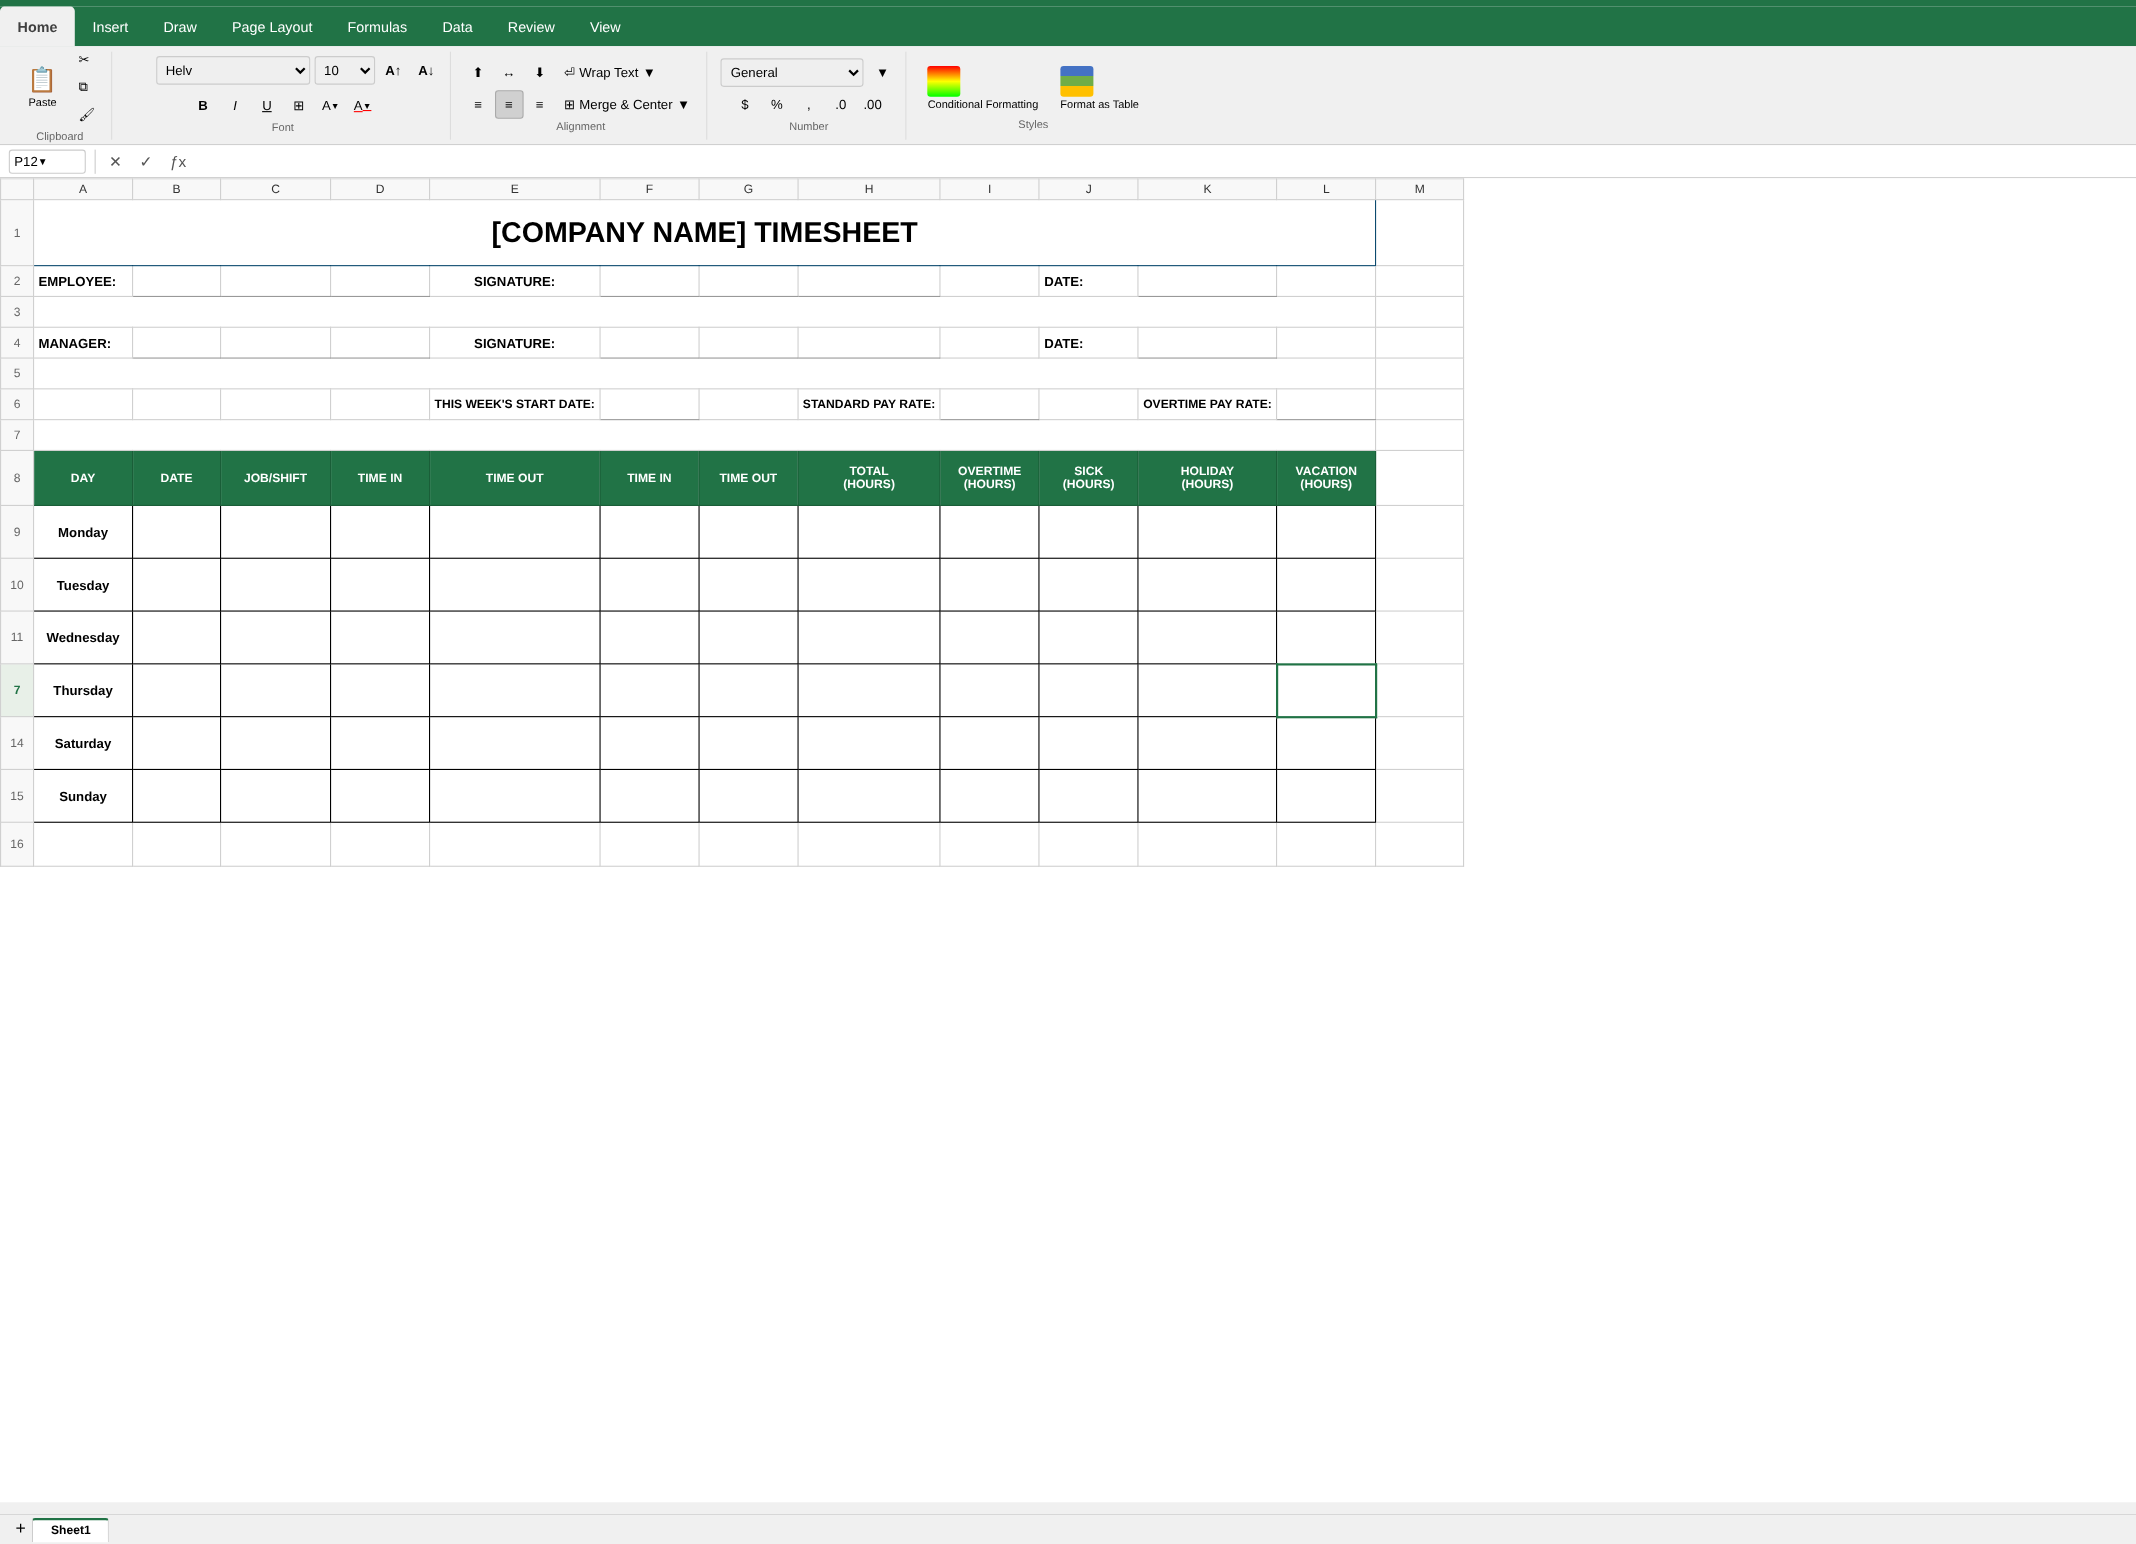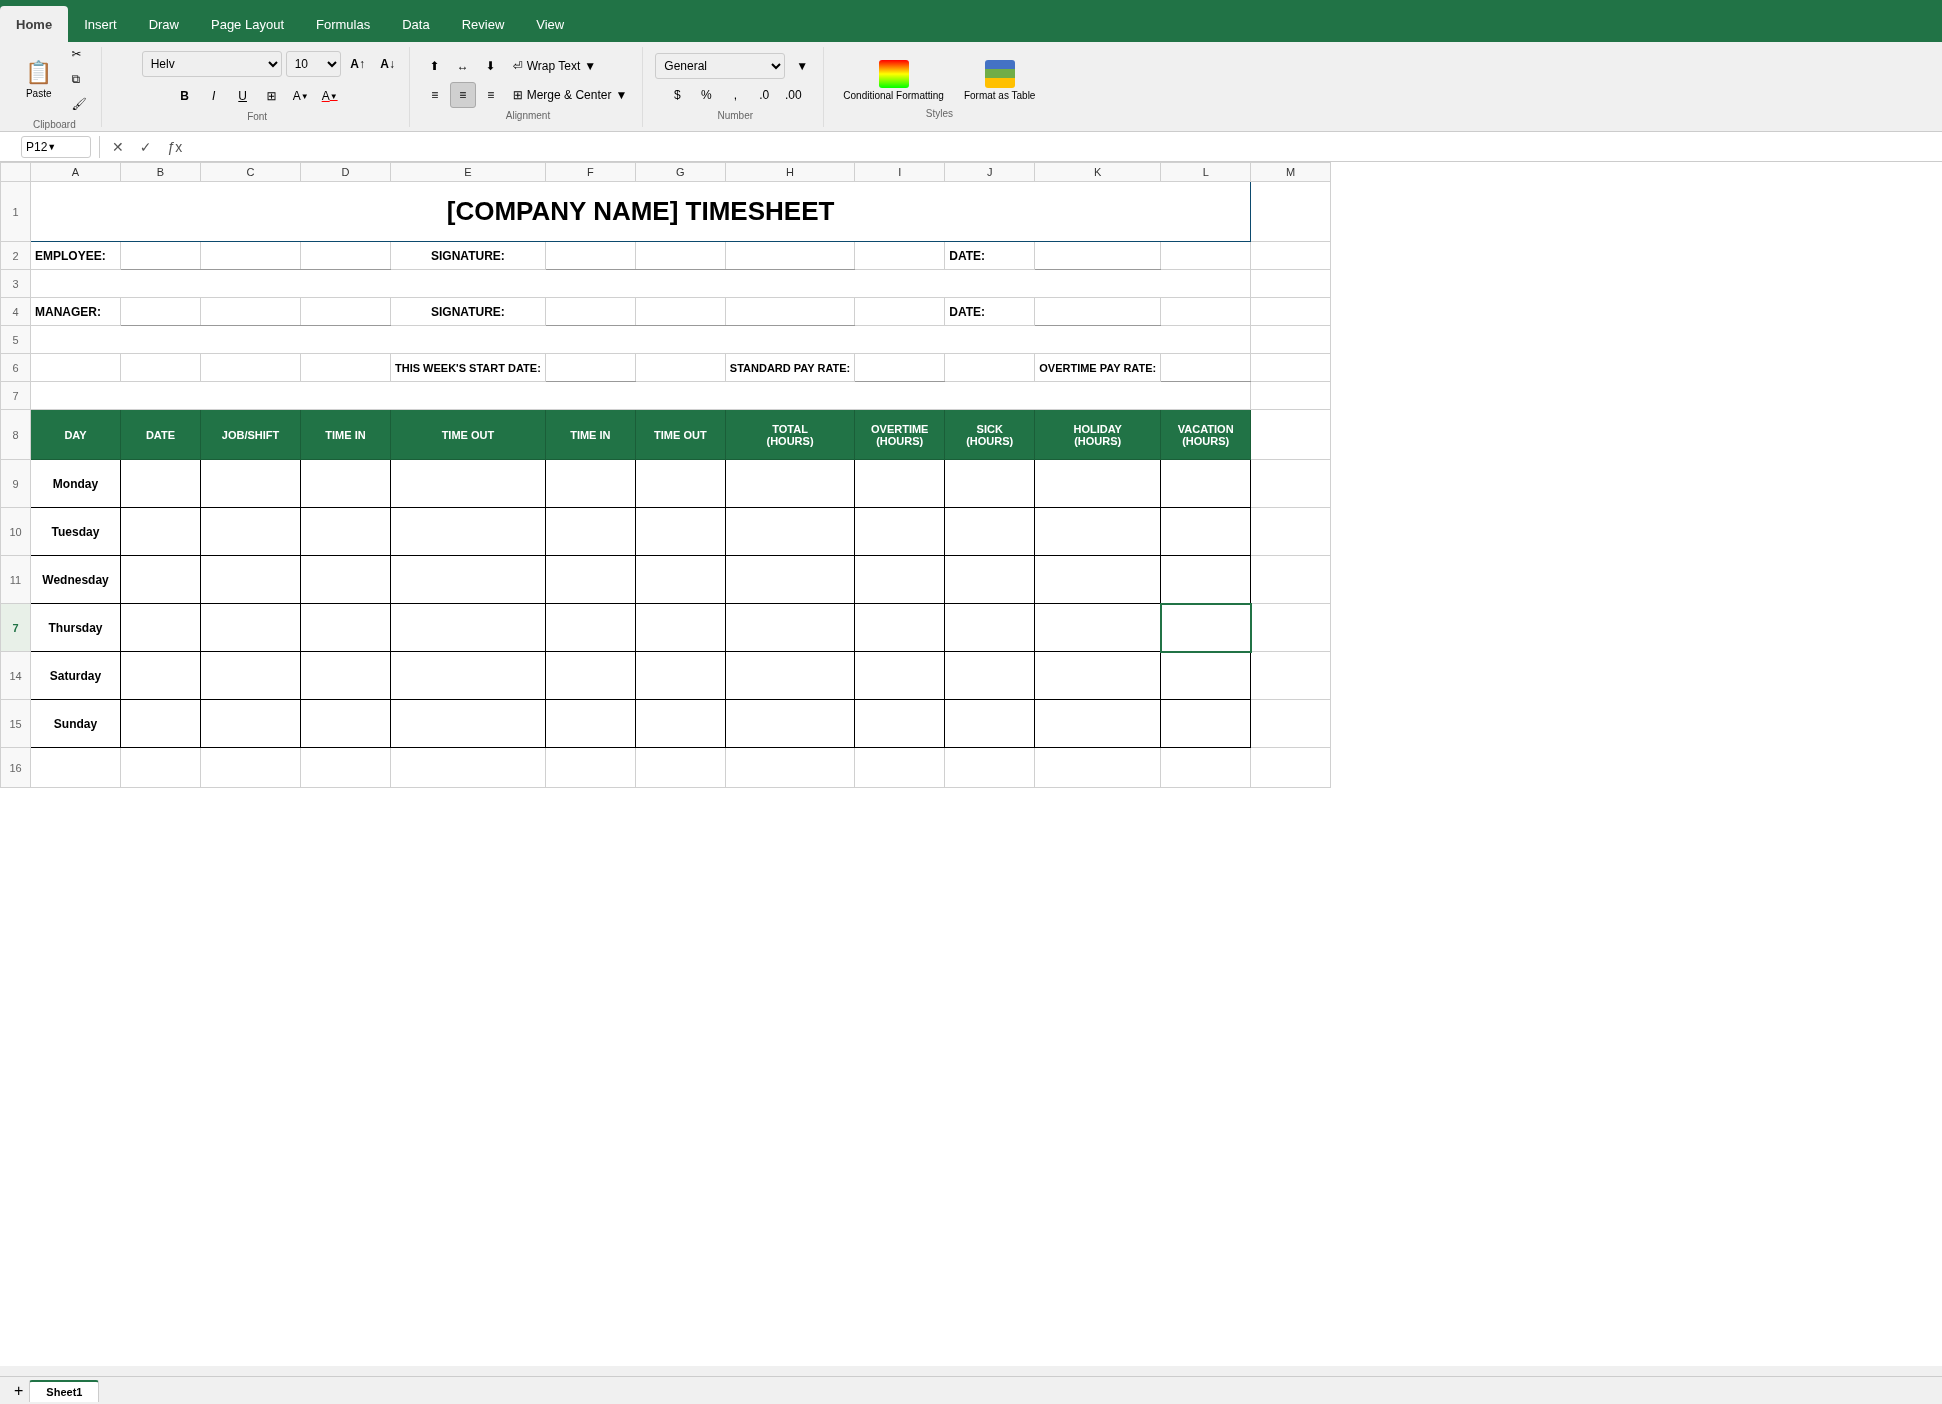--- a/index.html
+++ b/index.html
@@ -173,21 +173,21 @@
       height: 26px;
       border: 1px solid #ccc;
       border-radius: 3px;
       font-size: 12px;
       padding: 0 4px;
     }
 
     .cond-format-btn {
       display: flex;
       flex-direction: column;
-      align-items: center;
+      align-items: flex-start;
       font-size: 10px;
       padding: 4px 6px;
       cursor: pointer;
       border: 1px solid transparent;
       border-radius: 3px;
       background: none;
       gap: 2px;
     }
 
     
@@ -203,21 +203,20 @@
 
     #cell-ref {
       width: 70px;
       border: 1px solid #ccc;
       border-radius: 3px;
       height: 22px;
       padding: 0 4px;
       font-size: 12px;
       display: flex;
       align-items: center;
-      margin-left: 13px;
     }
 
     #formula-bar-divider {
       width: 1px;
       height: 22px;
       background: #ccc;
     }
 
     .formula-bar-btn {
       background: none;

